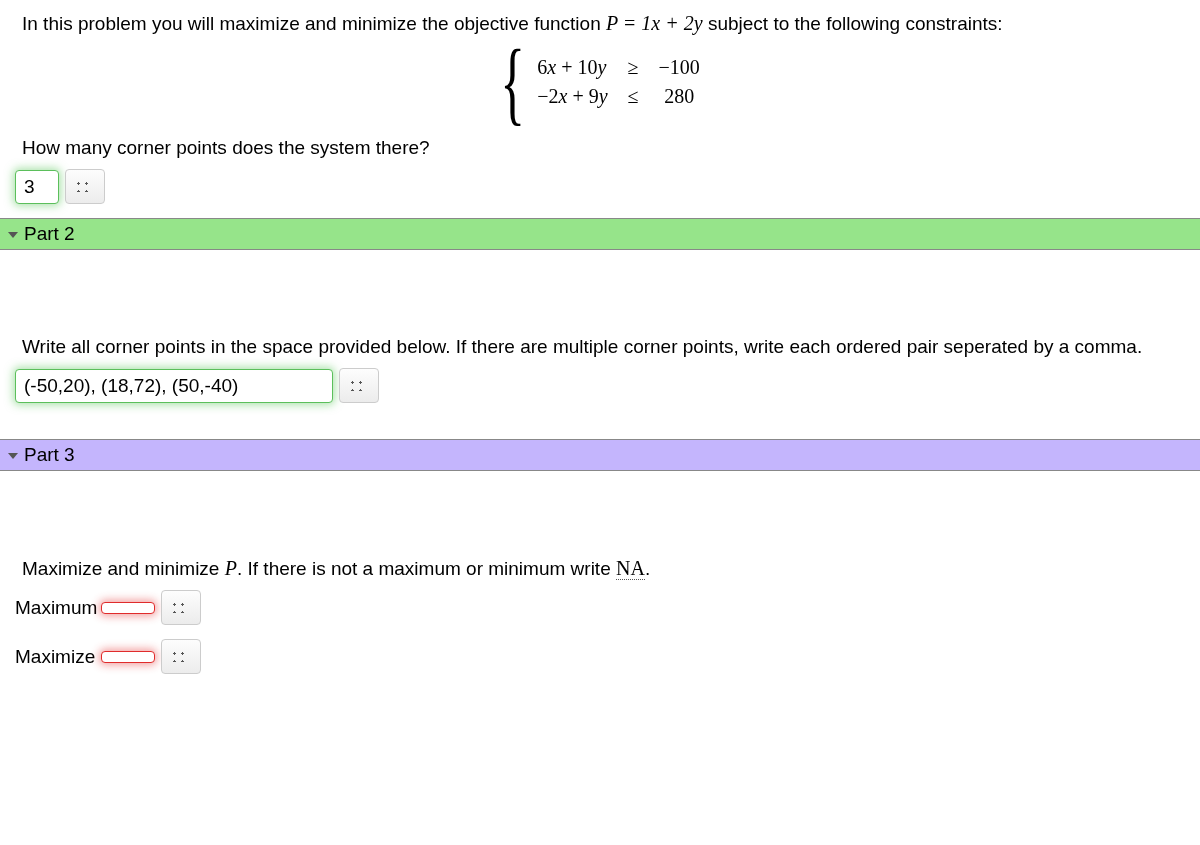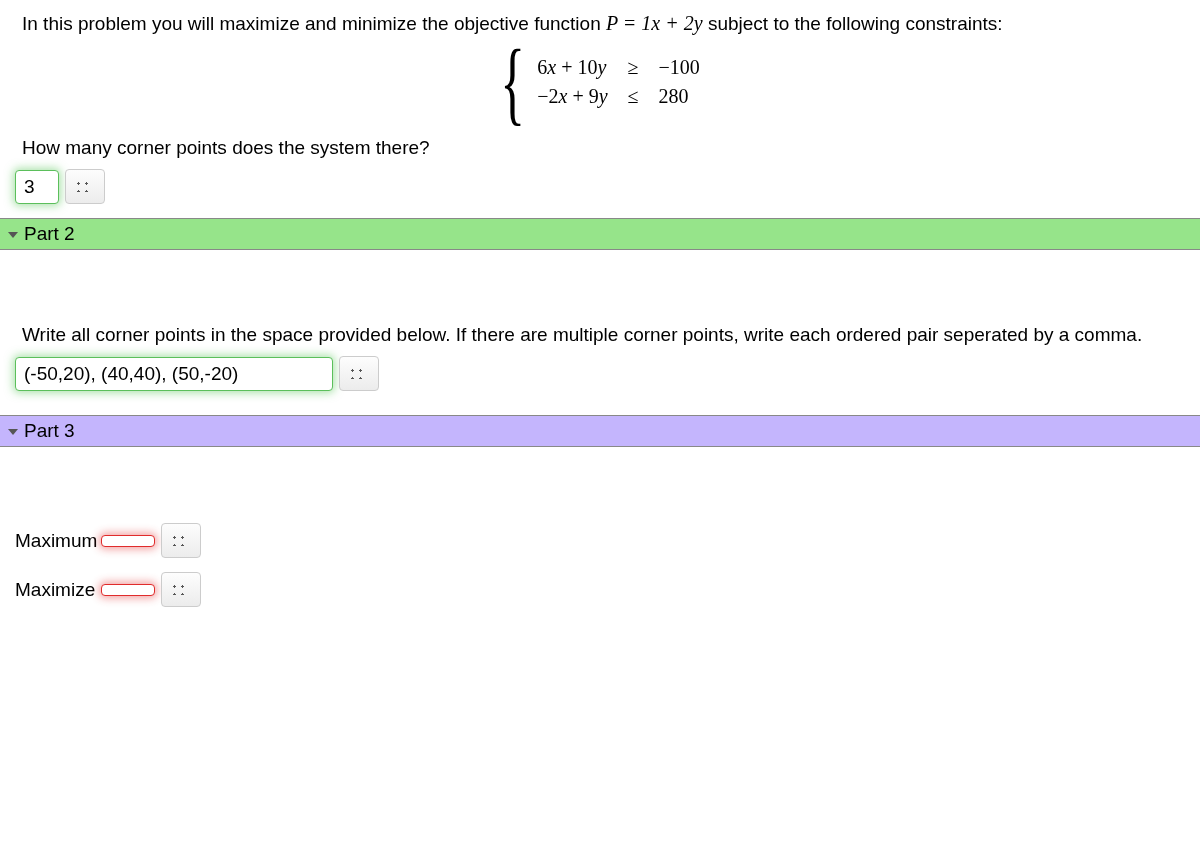--- a/index.html
+++ b/index.html
@@ -19,21 +19,21 @@
     font-family: 'Times New Roman', Times, serif;
     font-size: 94px;
     line-height: 74px;
     transform: scaleX(0.55);
     margin-right: -8px;
   }
   table.constraints { border-collapse: collapse; }
   table.constraints td { padding: 2px 10px; font-family: 'Times New Roman', serif; font-size: 21px; white-space: nowrap; }
   table.constraints td.lhs { text-align: left; }
   table.constraints td.op  { text-align: center; }
-  table.constraints td.rhs { text-align: left; }
+  table.constraints td.rhs { text-align: center; }
 
   .qtext { margin: 4px 12px 10px; }
 
   .answer-row { display: flex; align-items: center; gap: 0; margin: 6px 0 14px; padding-left: 5px; }
   .ans-input {
     font-family: Arial, sans-serif;
     font-size: 19px;
     padding: 5px 8px;
     border: 1px solid #bbb;
     border-radius: 4px;
@@ -74,21 +74,21 @@
       radial-gradient(#555 1.1px, transparent 1.1px);
     background-position: 0 0, 8px 0, 16px 0, 0 8px, 8px 8px, 16px 8px;
     background-size: 3px 3px;
     background-repeat: no-repeat;
   }
 
   .part-bar {
     border-top: 1px solid #888;
     border-bottom: 1px solid #888;
     padding: 4px 4px;
-    margin: 0 -10px;
+    margin: 12px -10px;
     font-size: 19px;
   }
   .part-bar.green  { background: #96e48a; }
   .part-bar.yellow { background: #c4b5fd; }
   .caret {
     display: inline-block;
     width: 0; height: 0;
     border-left: 5px solid transparent;
     border-right: 5px solid transparent;
     border-top: 6px solid #555;
@@ -134,32 +134,35 @@
   </span>
 </div>
 
 <div class="part-bar green">
   <span class="caret"></span><span>Part 2</span>
 </div>
 
 <div class="section-body">
   <div class="qtext">Write all corner points in the space provided below. If there are multiple corner points, write each ordered pair seperated by a comma.</div>
   <div class="answer-row">
-    <span class="ans-input green wide">(-50,20), (40,40), (50,-20)</span>
+    <span class="ans-input green wide">(-50,20), (18,72), (50,-40)</span>
     <span class="keypad-btn">
       <span class="keypad-dots"></span>
     </span>
   </div>
 </div>
 
 <div class="part-bar yellow">
   <span class="caret"></span><span>Part 3</span>
 </div>
 
 <div class="section-body">
+  <div class="qtext">
+    <span>Maximize and minimize </span><span class="math">P</span><span>. If there is not a maximum or minimum write </span><span style="border-bottom:1px dotted #555;" class="mathn">NA</span><span>.</span>
+  </div>
 
   <div class="answer-row">
     <span class="label-col">Maximum</span>
     <span class="ans-input red narrow"></span>
     <span class="keypad-btn">
       <span class="keypad-dots"></span>
     </span>
   </div>
 
   <div class="answer-row">

